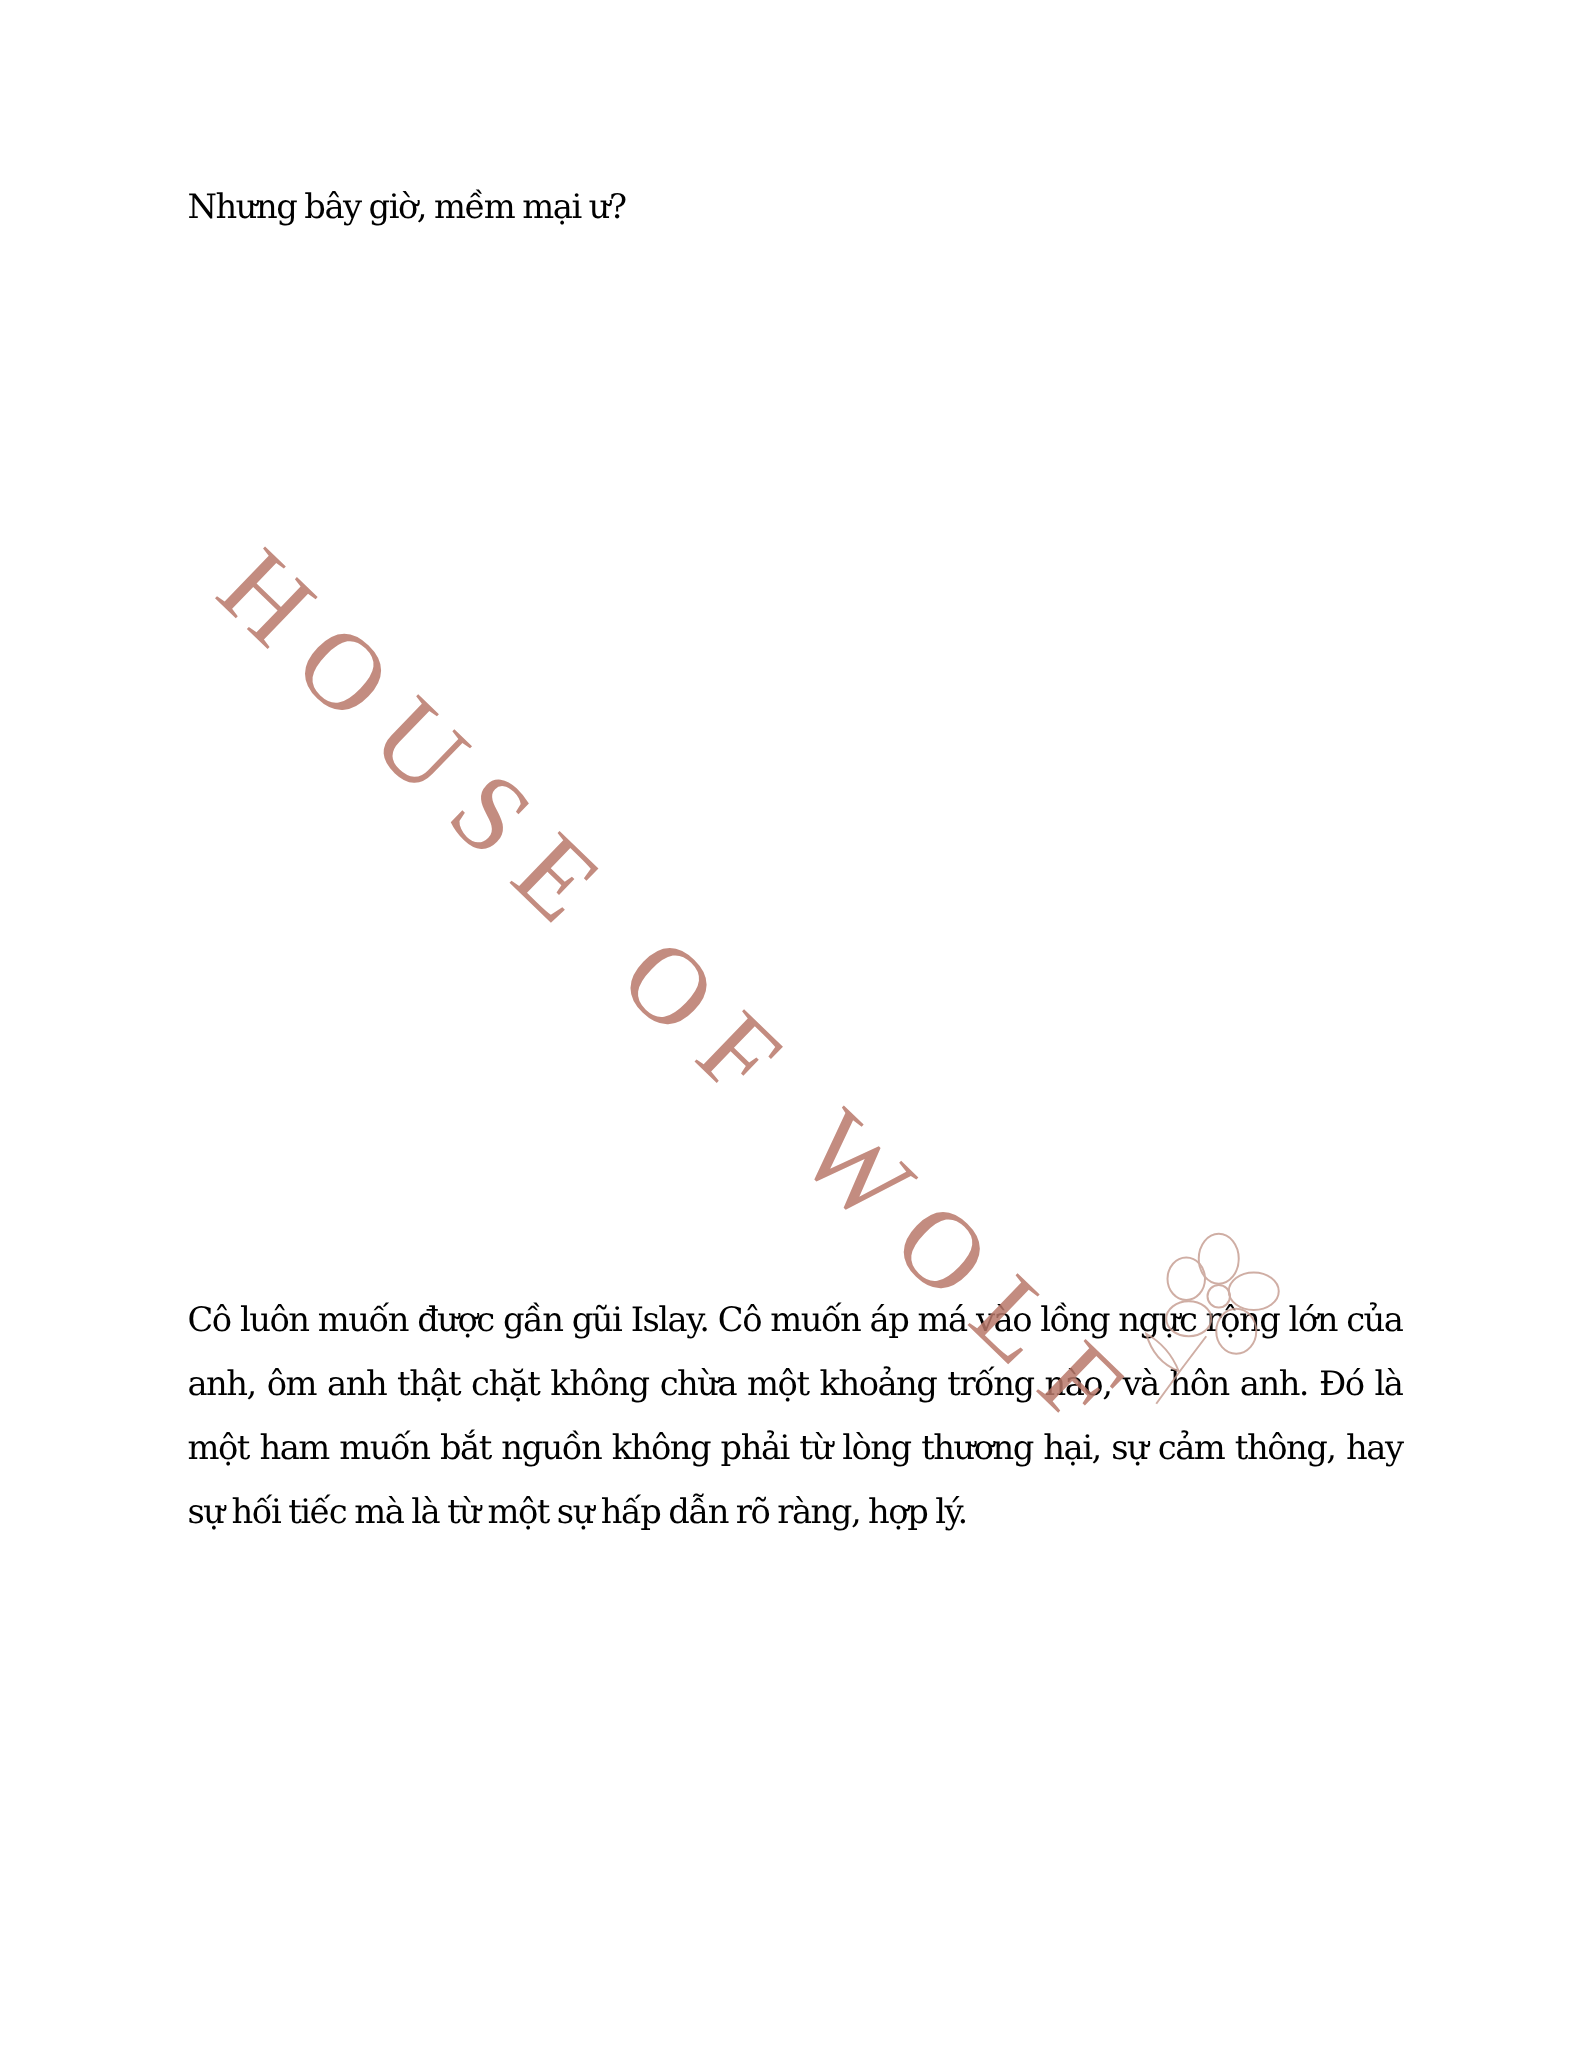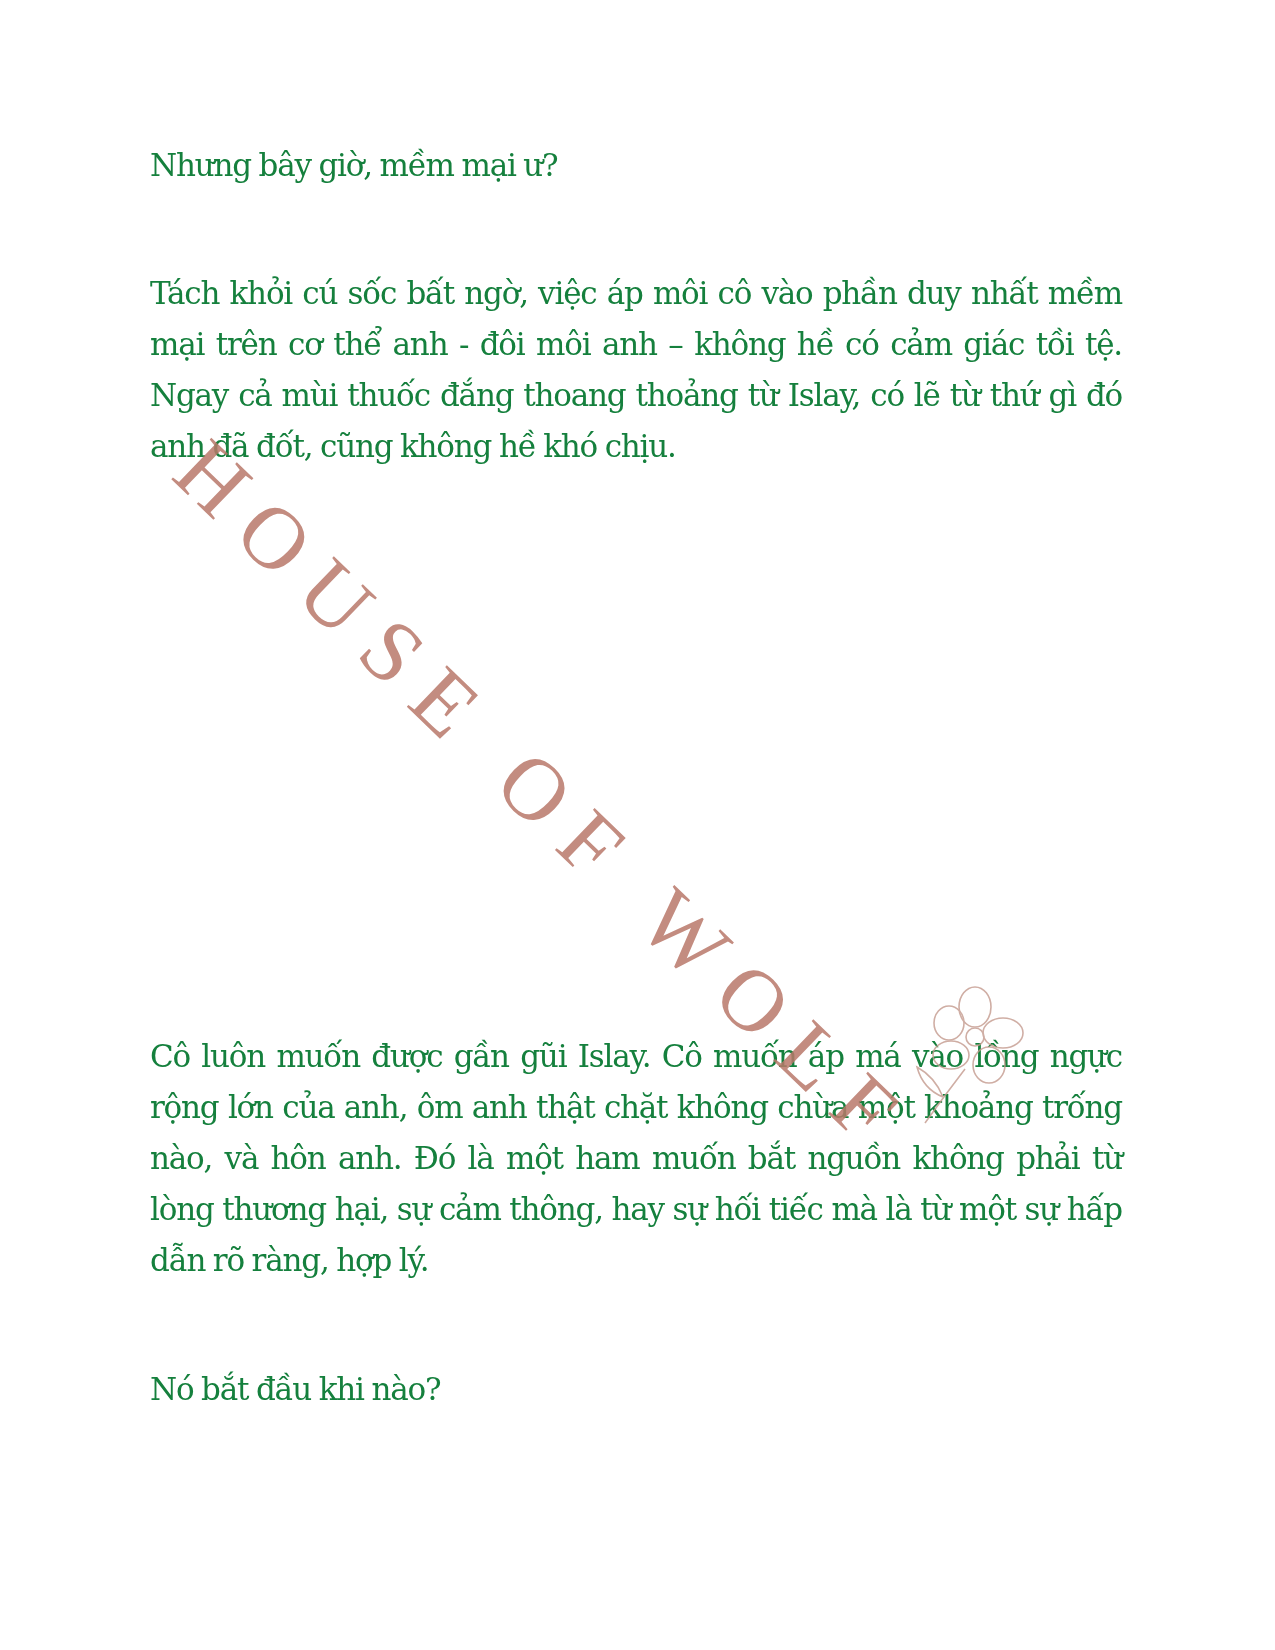--- a/index.html
+++ b/index.html
@@ -3,21 +3,21 @@
 <meta charset="utf-8">
 <style>
   html, body { margin: 0; padding: 0; background: #ffffff; }
   body { width: 1275px; height: 1650px; position: relative; overflow: hidden; }
   .page {
     position: absolute; left: 0; top: 0; width: 1275px; height: 1650px; background: #ffffff;
   }
   .para {
     position: absolute; left: 150px; width: 972px;
     font-family: "DejaVu Serif", "Liberation Serif", serif;
-    font-size: 31px; line-height: 51px; color: #15803d;
+    font-size: 27px; line-height: 51px; color: #000000;
     text-align: justify; letter-spacing: -1.2px; word-spacing: -1px;
     margin: 0;
   }
   .para.single { text-align: left; }
   .watermark {
     position: absolute; left: 0; top: 0; width: 1275px; height: 1650px; pointer-events: none;
   }
   .wm-text {
     position: absolute; left: 225px; top: 420px;
     transform-origin: 0 0; transform: rotate(44deg);
@@ -25,23 +25,21 @@
     font-size: 88px; letter-spacing: 22px; color: #b9786a; opacity: 0.85;
     white-space: nowrap; font-weight: normal;
   }
   .flower { position: absolute; left: 905px; top: 985px; width: 120px; height: 140px; }
 </style>
 </head>
 <body>
 
 <div class="page">
   <p class="para single" style="top:140px">Nhưng bây giờ, mềm mại ư?</p>
-  <p class="para" style="top:268px">Tách khỏi cú sốc bất ngờ, việc áp môi cô vào phần duy nhất mềm mại trên cơ thể anh - đôi môi anh – không hề có cảm giác tồi tệ. Ngay cả mùi thuốc đắng thoang thoảng từ Islay, có lẽ từ thứ gì đó anh đã đốt, cũng không hề khó chịu.</p>
   <p class="para" style="top:1031px">Cô luôn muốn được gần gũi Islay. Cô muốn áp má vào lồng ngực rộng lớn của anh, ôm anh thật chặt không chừa một khoảng trống nào, và hôn anh. Đó là một ham muốn bắt nguồn không phải từ lòng thương hại, sự cảm thông, hay sự hối tiếc mà là từ một sự hấp dẫn rõ ràng, hợp lý.</p>
-  <p class="para single" style="top:1364px">Nó bắt đầu khi nào?</p>
 
   <div class="watermark">
     <div class="wm-text">HOUSE OF WOLF</div>
     <svg class="flower" viewBox="0 0 120 140">
       <g fill="none" stroke="#c49a8e" stroke-width="1.6" opacity="0.8">
         <ellipse cx="70" cy="22" rx="16" ry="20"></ellipse>
         <ellipse cx="98" cy="48" rx="20" ry="15"></ellipse>
         <ellipse cx="84" cy="80" rx="16" ry="18"></ellipse>
         <ellipse cx="46" cy="70" rx="18" ry="14"></ellipse>
         <ellipse cx="44" cy="38" rx="15" ry="17"></ellipse>

